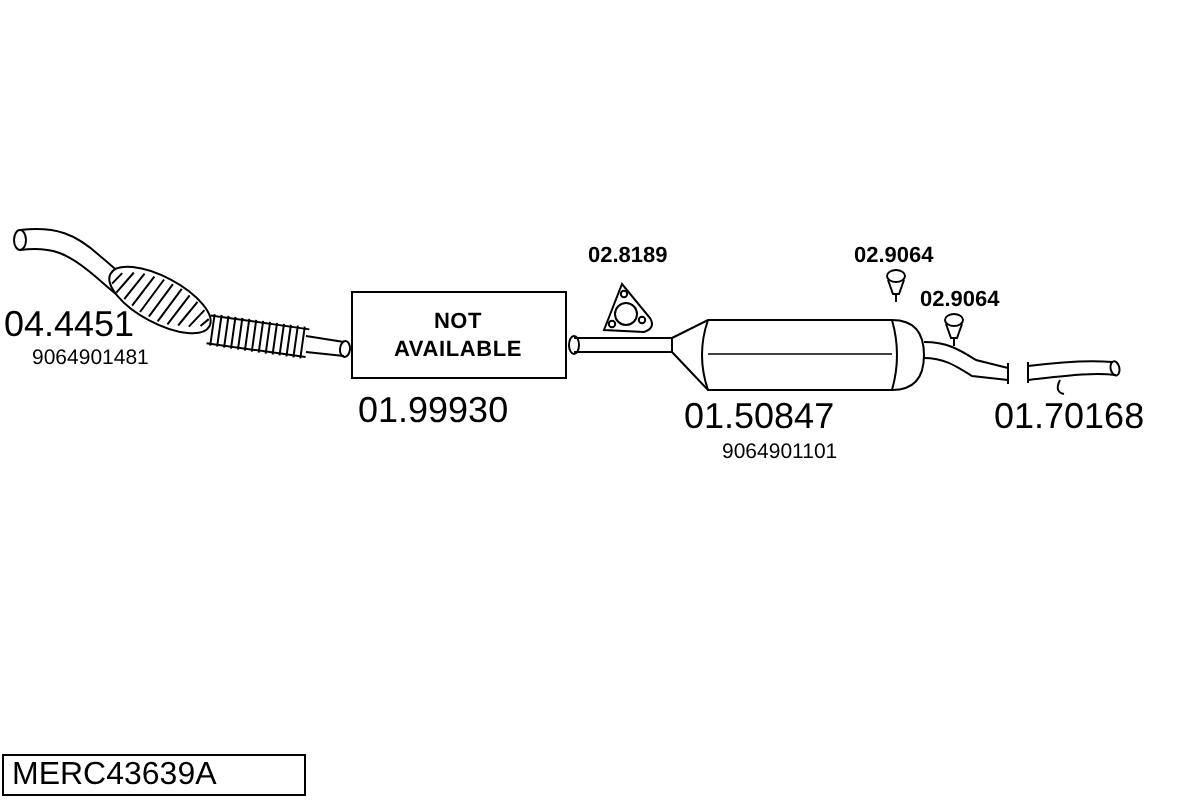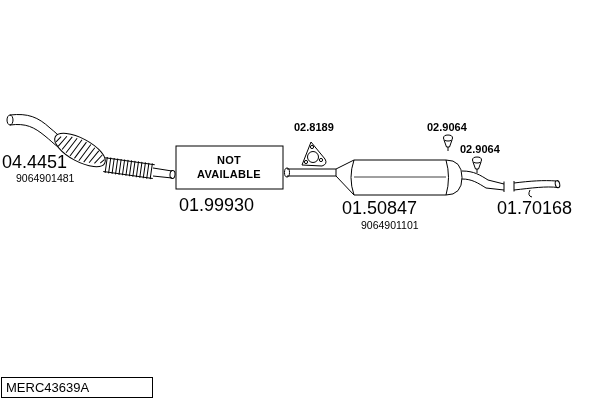--- a/index.html
+++ b/index.html
@@ -14,21 +14,21 @@
   .label-big{font-size:18px;font-weight:400;fill:#000;}
   .label-small-bold{font-size:11px;font-weight:700;fill:#000;}
   .label-ref{font-size:10.5px;font-weight:400;fill:#000;}
   .label-box{font-size:11px;font-weight:700;fill:#000;letter-spacing:.3px;}
   .codebox{
     position:absolute;left:1px;top:377px;
     width:146px;height:19px;
     border:1px solid #000;
     line-height:19px;
     padding-left:4px;
-    font-size:13px;color:#000;
+    font-size:16px;color:#000;
     background:#fff;
   }
 </style>
 </head>
 <body>
 
 <div class="canvas">
 
   <svg width="600" height="400" viewBox="0 0 600 400">
     <g stroke="#000" stroke-width="1" fill="none">

